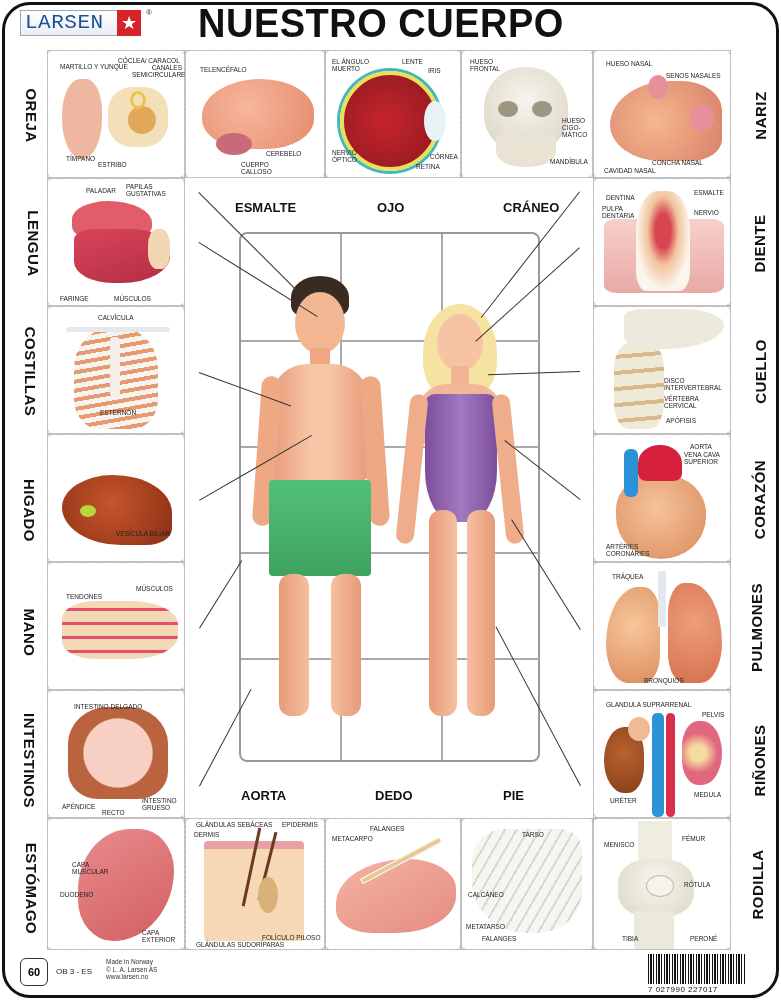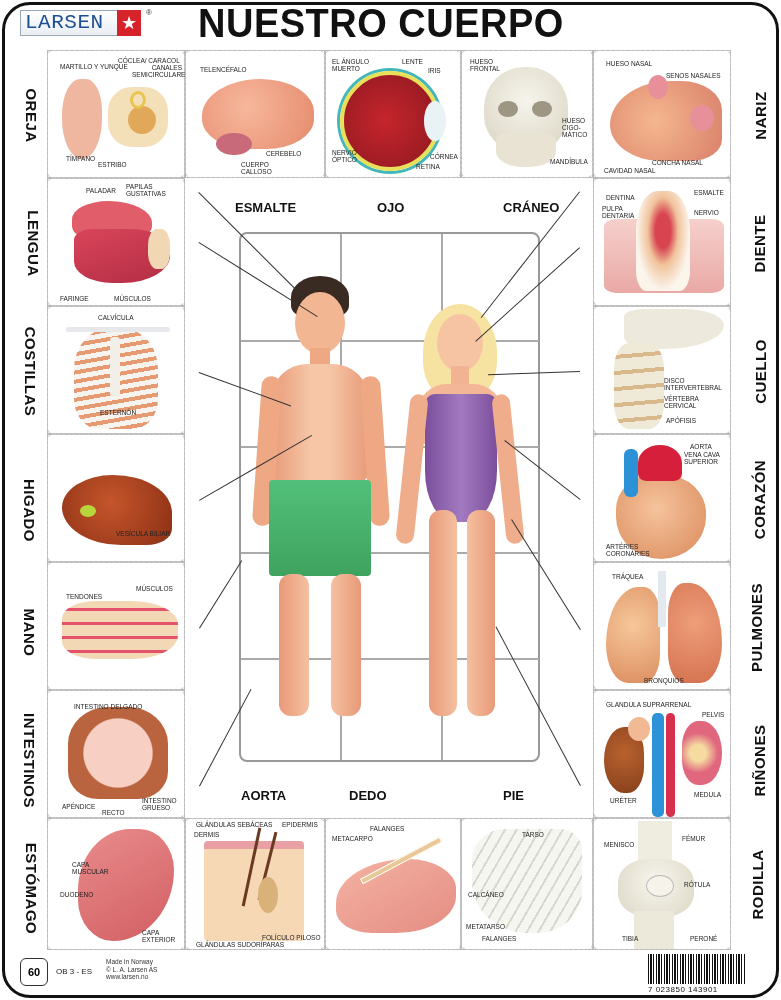--- a/index.html
+++ b/index.html
@@ -329,27 +329,27 @@
   <div class="leader" style="left:14px;top:448px;width:80px;transform:rotate(-58deg);"></div>
   <div class="leader" style="left:14px;top:606px;width:110px;transform:rotate(-62deg);"></div>
   <div class="leader" style="left:395px;top:12px;width:160px;transform:rotate(128deg);"></div>
   <div class="leader" style="left:395px;top:68px;width:140px;transform:rotate(138deg);"></div>
   <div class="leader" style="left:395px;top:192px;width:92px;transform:rotate(178deg);"></div>
   <div class="leader" style="left:395px;top:320px;width:96px;transform:rotate(218deg);"></div>
   <div class="leader" style="left:395px;top:450px;width:130px;transform:rotate(238deg);"></div>
   <div class="leader" style="left:395px;top:606px;width:180px;transform:rotate(242deg);"></div>
 
   <span class="center-label" style="left:56px;top:608px;">AORTA</span>
-  <span class="center-label" style="left:164px;top:608px;">DEDO</span>
+  <span class="center-label" style="left:190px;top:608px;">DEDO</span>
   <span class="center-label" style="left:318px;top:608px;">PIE</span>
 </div>
 
 <div class="footer-puzzle">
   <span>60</span>
 </div>
 <span class="footer-code">OB 3 - ES</span>
 <div class="footer-made">
   <div>Made in Norway</div>
   <div>© L. A. Larsen AS</div>
   <div>www.larsen.no</div>
 </div>
 <div class="barcode"></div>
-<span class="barcode-num">7 023850 143901</span>
+<span class="barcode-num">7 027990 227017</span>
 
 </body></html>

